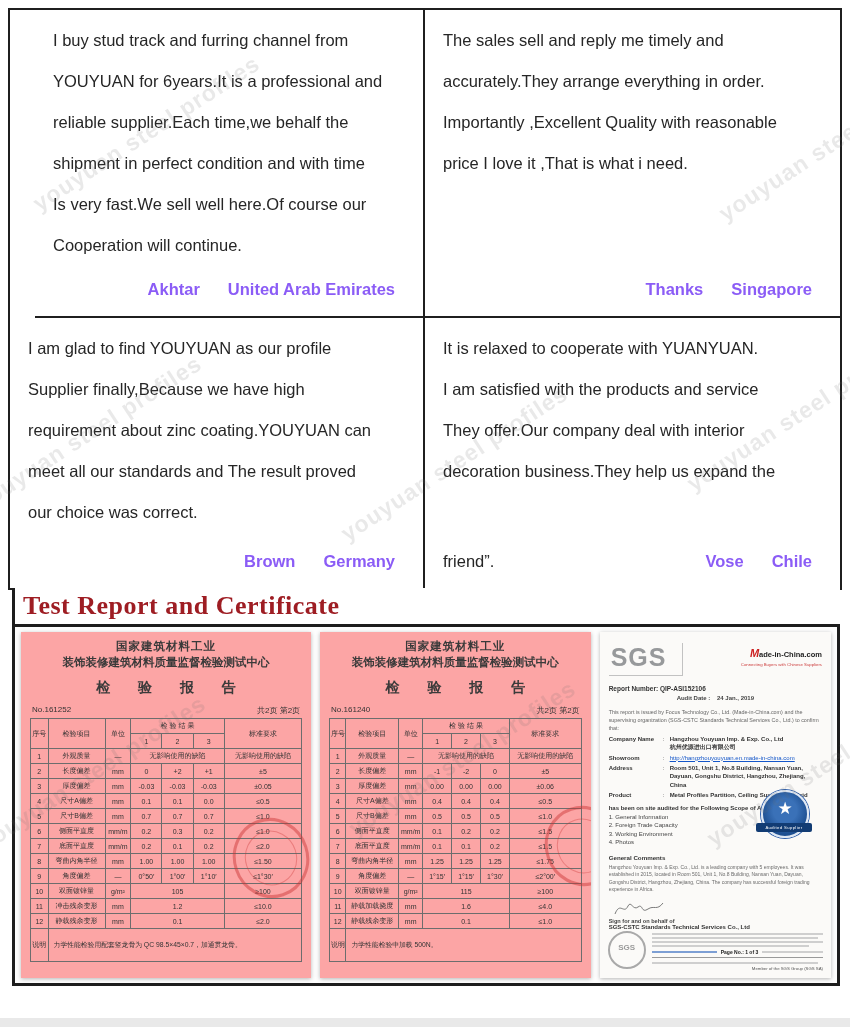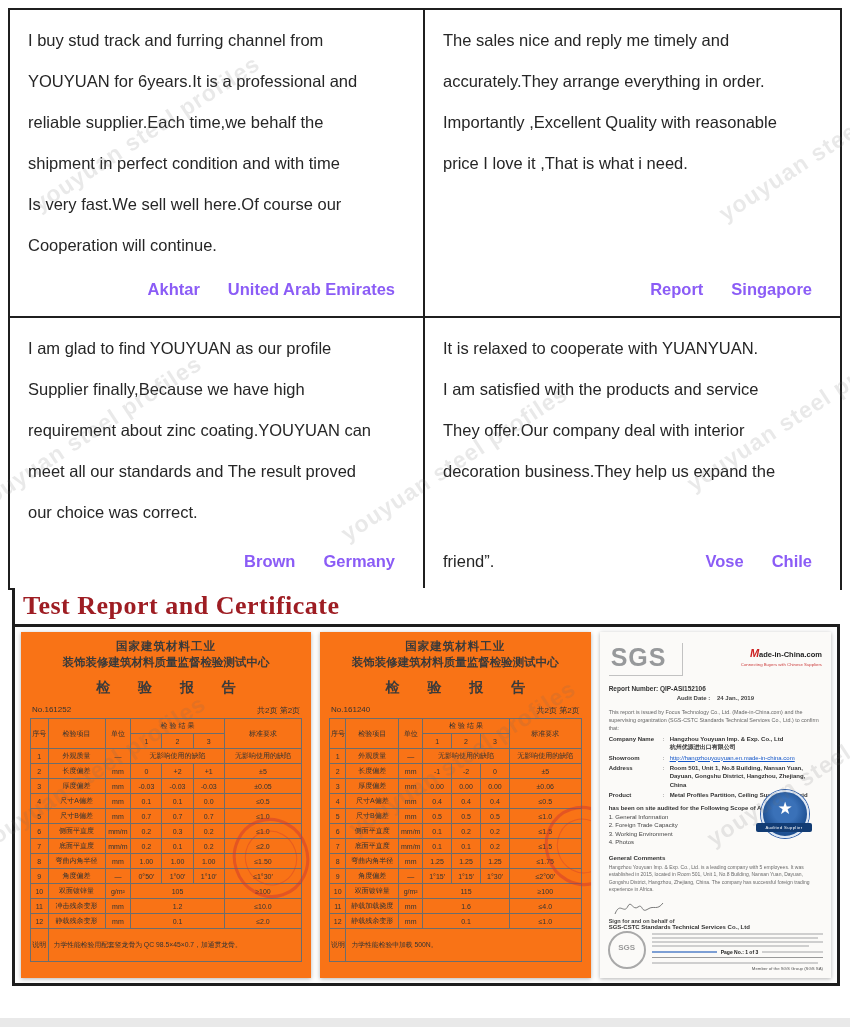--- a/index.html
+++ b/index.html
@@ -10,21 +10,21 @@
   
   .t-grid{
     position:absolute;left:8px;top:8px;width:830px;height:578px;
     display:grid;grid-template-columns:1fr 1fr;grid-template-rows:308px 1fr;
     border:2px solid #1f1f1f;background:#fff;
   }
   .t-cell{
     padding:10px 14px 6px 18px;display:flex;flex-direction:column;
     font-size:16.5px;color:#262626;overflow:hidden;
   }
-  .t-cell:nth-child(1){border-right:2px solid #1f1f1f;border-bottom:2px solid #1f1f1f;}
+  .t-cell:nth-child(1){border-right:2px solid #1f1f1f;border-bottom:2px solid #1f1f1f;margin-left:25px;}
   .t-cell:nth-child(2){border-bottom:2px solid #1f1f1f;}
   .t-cell:nth-child(3){border-right:2px solid #1f1f1f;}
   .t-line{line-height:41px;white-space:nowrap;}
   .t-attr-row{margin-top:auto;display:flex;justify-content:space-between;align-items:baseline;line-height:41px;}
   .t-attr{font-weight:bold;color:#8b5cf6;padding-right:14px;white-space:nowrap;}
   .t-country{margin-left:28px;}
   
   .wm{
     position:absolute;z-index:60;pointer-events:none;white-space:nowrap;
     font-size:23px;color:rgba(110,110,110,0.15);transform:rotate(-33deg);
@@ -35,21 +35,21 @@
   .cert-title-row{border-left:3px solid #1d1d1d;padding:3px 0 3px 8px;background:#fff;}
   .cert-title{
     font-family:"Liberation Serif",serif;font-weight:bold;font-size:26px;color:#9e1d23;
     letter-spacing:0.5px;
   }
   .docs-box{
     border:3px solid #1d1d1d;background:#fdfdfd;height:346px;
     display:flex;gap:9px;padding:5px 6px;align-items:stretch;
   }
   .doc-page{
-    position:relative;overflow:hidden;background:#f97316;
+    position:relative;overflow:hidden;background:#fca5a5;
     box-shadow:0 1px 4px rgba(0,0,0,0.28);padding:7px 9px;box-sizing:border-box;
   }
   .doc-report{width:296px;color:#3a3a3a;}
   .doc-report-2{width:276px;}
   .doc-cert{width:236px;background:#fbfaf8;color:#444;}
   .r-org1{font-size:11.5px;font-weight:bold;text-align:center;letter-spacing:1px;}
   .r-org2{font-size:11.5px;font-weight:bold;text-align:center;margin-top:1px;}
   .r-doc-title{font-size:14px;font-weight:bold;text-align:center;letter-spacing:12px;margin:9px 0 8px 0;padding-left:12px;}
   .r-meta{display:flex;justify-content:space-between;font-size:8px;margin:0 2px 2px 2px;color:#333;}
   table.r-table{width:100%;border-collapse:collapse;font-size:7px;color:#333;table-layout:fixed;}
@@ -133,27 +133,27 @@
       <div class="t-line">reliable supplier.Each time,we behalf the</div>
       <div class="t-line">shipment in perfect condition and with time</div>
       <div class="t-line">Is very fast.We sell well here.Of course our</div>
       <div class="t-line">Cooperation will continue.</div>
       <div class="t-attr-row">
         <span class="t-last"></span>
         <span class="t-attr"><span class="t-author">Akhtar</span><span class="t-country">United Arab Emirates</span></span>
       </div>
     </div>
     <div class="t-cell">
-      <div class="t-line">The sales nice and reply me timely and</div>
+      <div class="t-line">The sales sell and reply me timely and</div>
       <div class="t-line">accurately.They arrange everything in order.</div>
       <div class="t-line">Importantly ,Excellent Quality with reasonable</div>
       <div class="t-line">price I love it ,That is what i need.</div>
       <div class="t-attr-row">
         <span class="t-last"></span>
-        <span class="t-attr"><span class="t-author">Report</span><span class="t-country">Singapore</span></span>
+        <span class="t-attr"><span class="t-author">Thanks</span><span class="t-country">Singapore</span></span>
       </div>
     </div>
     <div class="t-cell">
       <div class="t-line">I am glad to find YOUYUAN as our profile</div>
       <div class="t-line">Supplier finally,Because we have high</div>
       <div class="t-line">requirement about zinc coating.YOUYUAN can</div>
       <div class="t-line">meet all our standards and The result proved</div>
       <div class="t-line">our choice was correct.</div>
       <div class="t-attr-row">
         <span class="t-last"></span>

